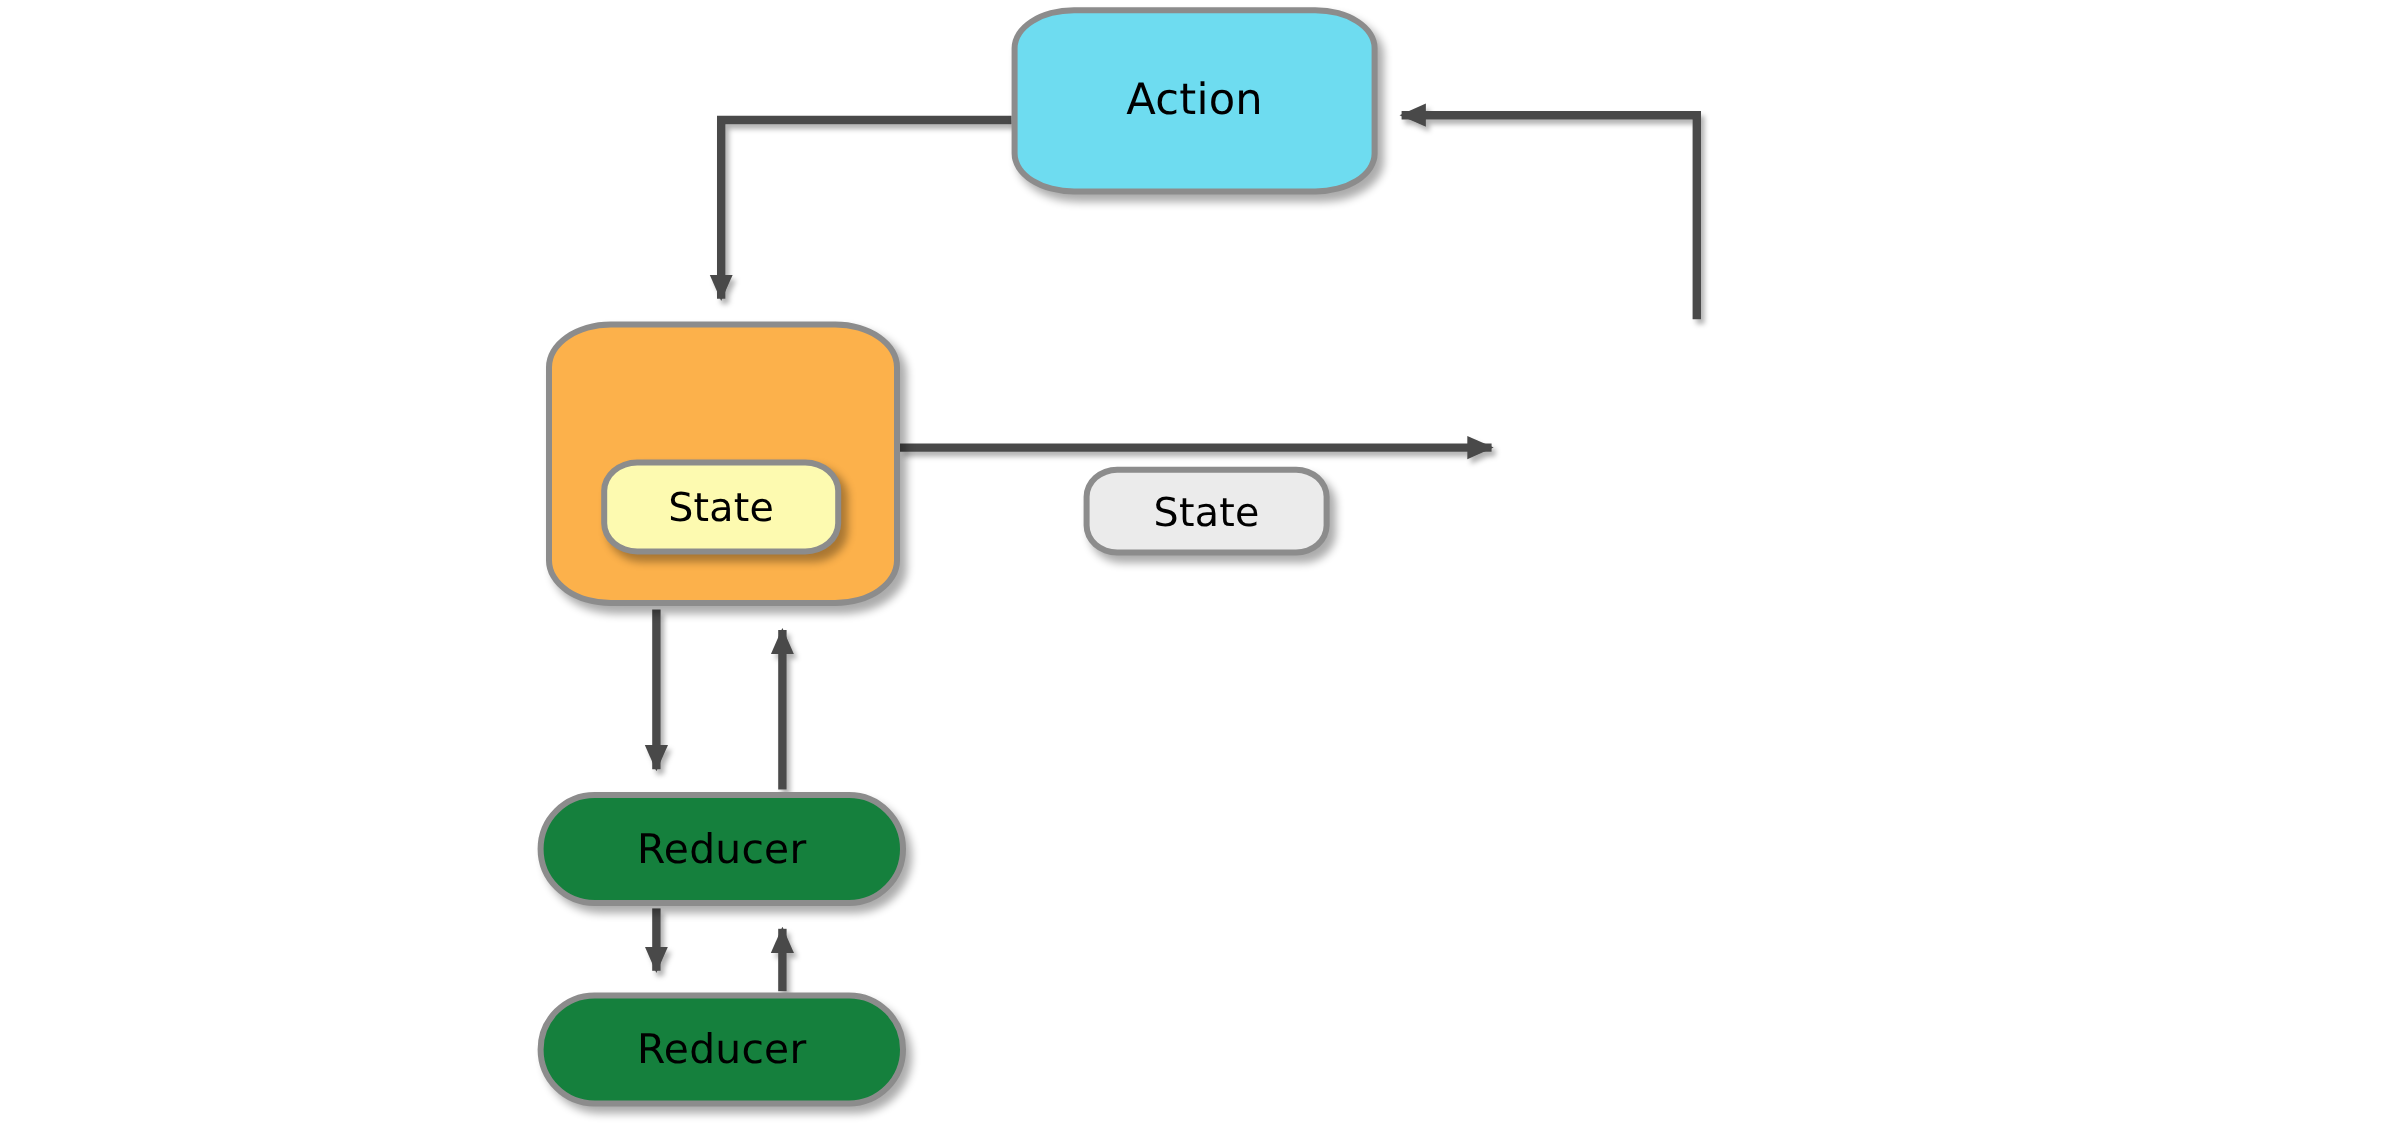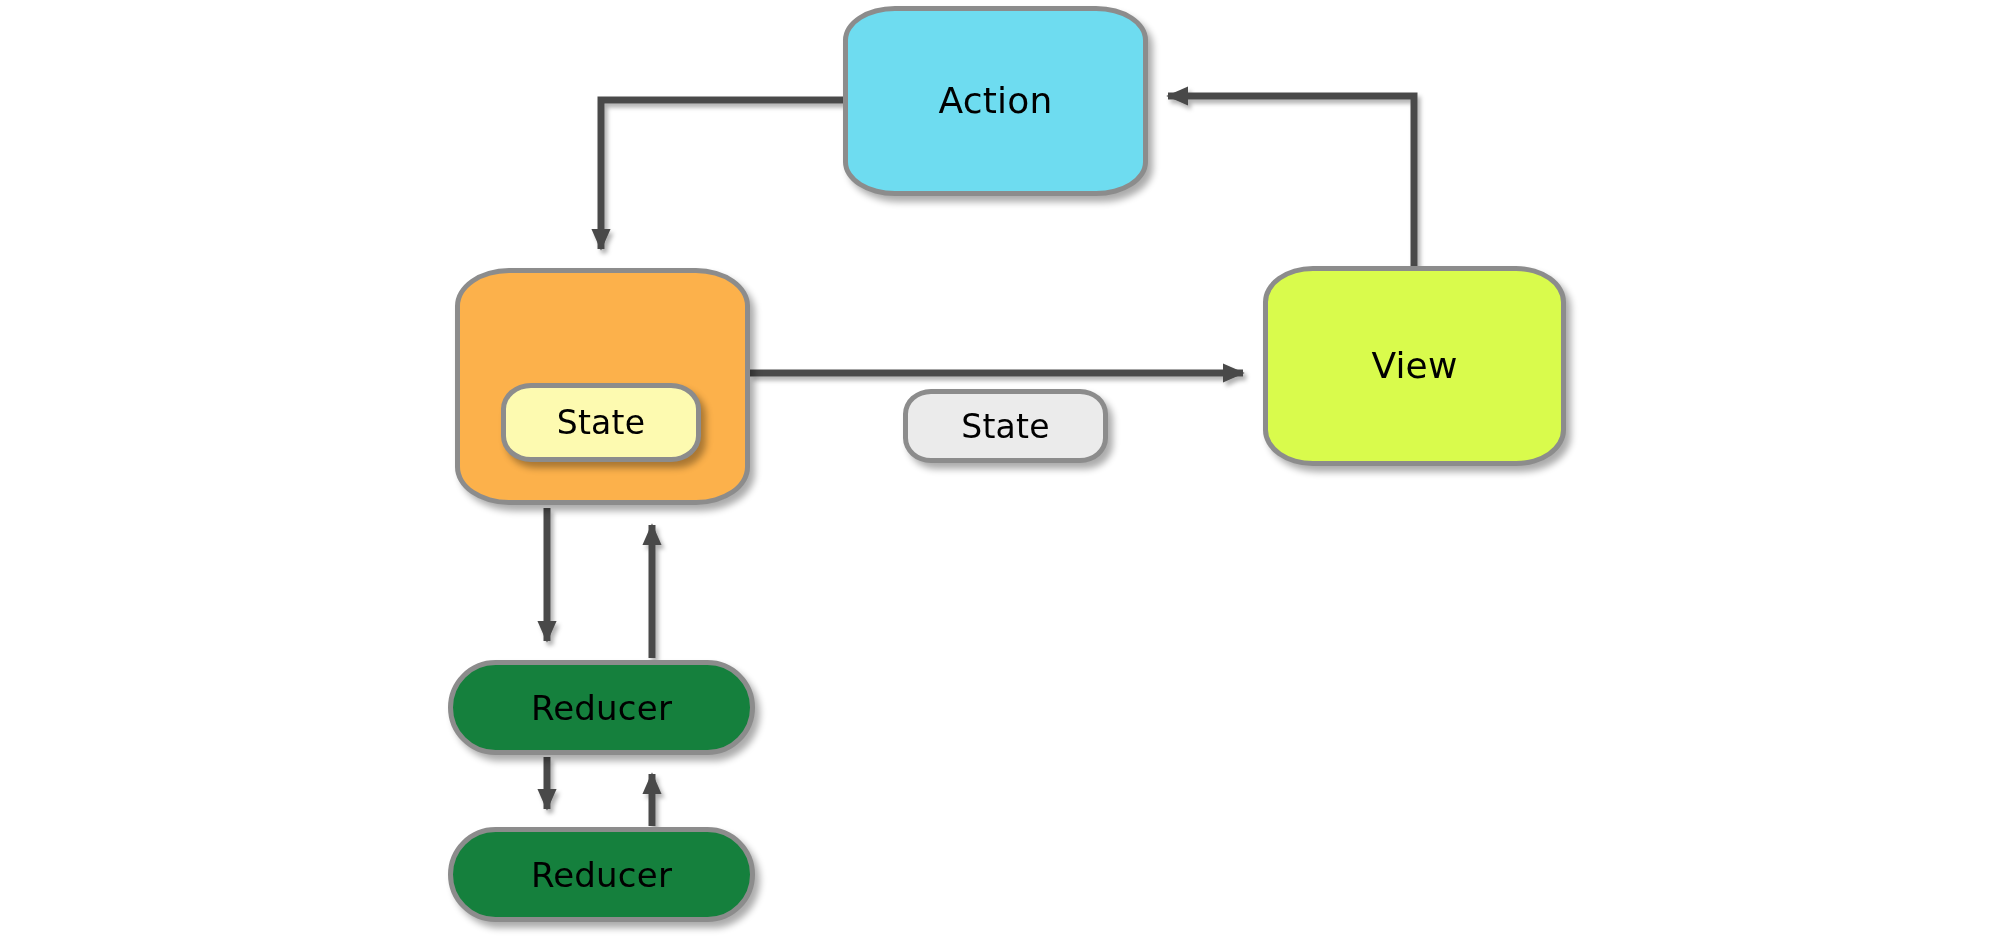--- a/index.html
+++ b/index.html
@@ -40,21 +40,21 @@
     font-weight: 400;
     line-height: 1;
     letter-spacing: 0.2px;
     pointer-events: none;
   }
   
   #node-action {
     left: 843px;
     top: 6px;
     width: 305px;
-    height: 190px;
+    height: 156px;
     background: #6edcf0;
     border-radius: 52px / 34px;
   }
   #node-action .node-label { font-size: 36px; }
 
   
   #node-store {
     left: 455px;
     top: 268px;
     width: 295px;
@@ -167,23 +167,20 @@
   </div>
 
   <div id="node-state-inner">
     <span class="node-label">State</span>
   </div>
 
   <div class="node" id="node-state-edge">
     <span class="node-label">State</span>
   </div>
 
-  <div class="node" id="node-view">
-    <span class="node-label">View</span>
-  </div>
 
   <div class="node reducer" id="node-reducer-1">
     <span class="node-label">Reducer</span>
   </div>
 
   <div class="node reducer" id="node-reducer-2">
     <span class="node-label">Reducer</span>
   </div>
 
 </div>

